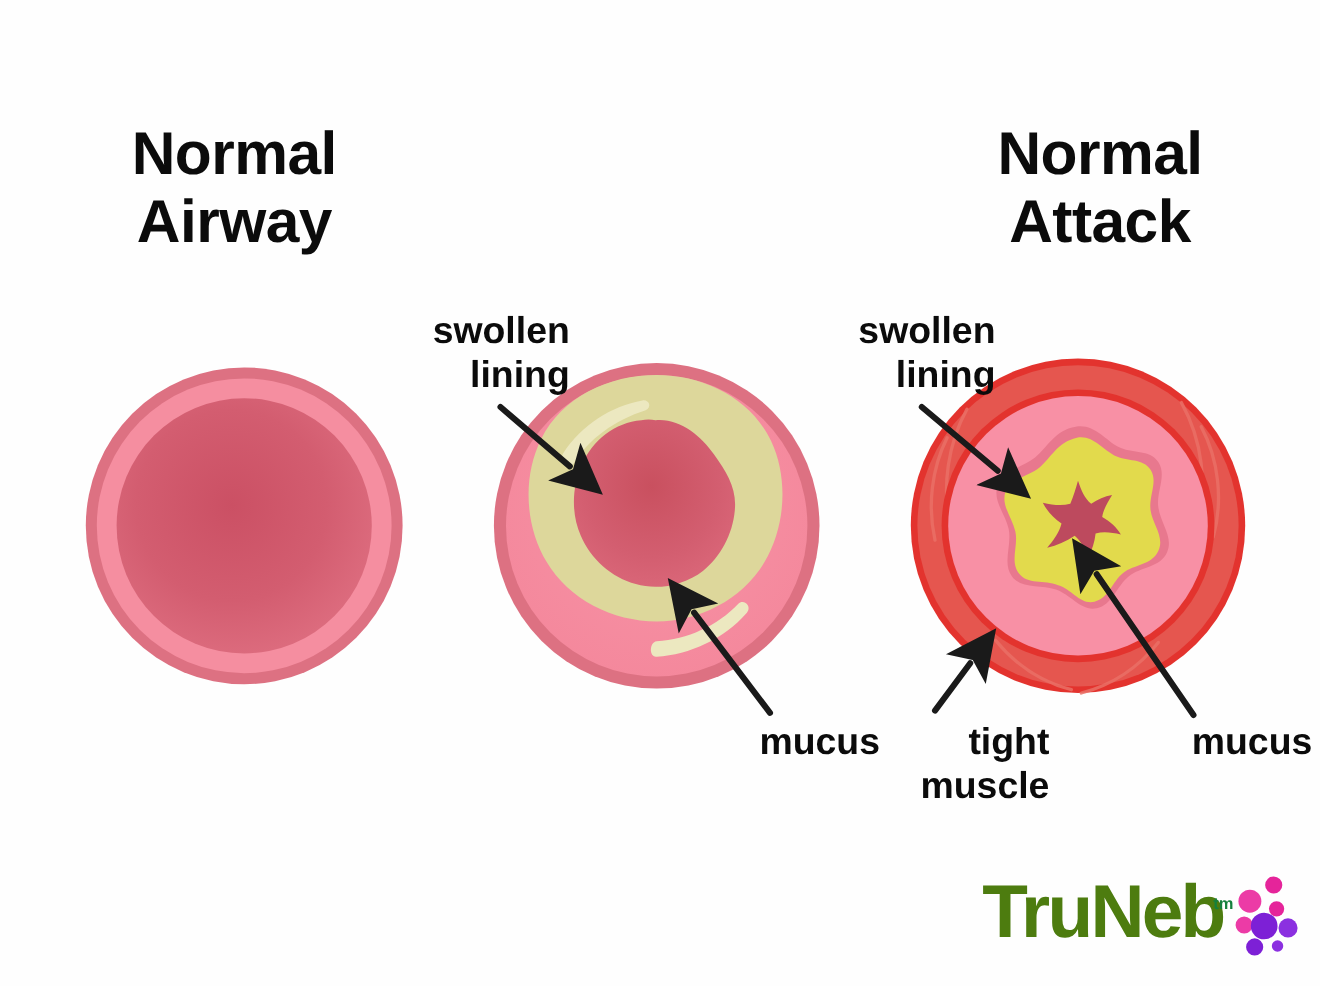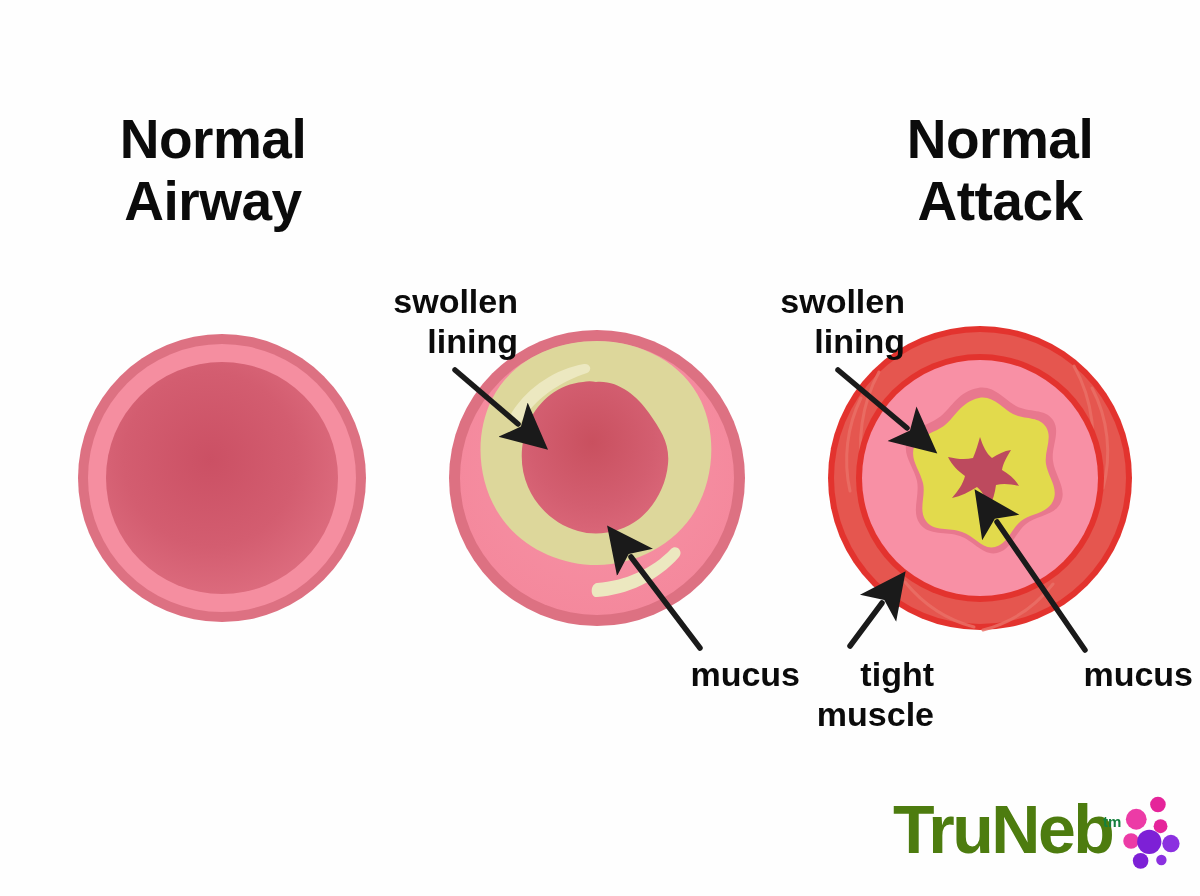--- a/index.html
+++ b/index.html
@@ -40,21 +40,21 @@
     text-align: right;
     font-weight: 700;
     font-size: 34px;
     line-height: 1.18;
     color: #0b0b0b;
     white-space: pre-line;
   }
   #label-swollen-1 { left: 318px; top: 281px; width: 200px; }
   #label-mucus-1   { left: 600px; top: 654px; width: 200px; }
   #label-swollen-2 { left: 705px; top: 281px; width: 200px; }
-  #label-tight     { left: 744px; top: 654px; width: 190px; }
+  #label-tight     { left: 764px; top: 654px; width: 190px; }
   #label-mucus-2   { left: 1013px; top: 654px; width: 180px; }
 
   svg.art {
     position: absolute;
     left: 0;
     top: 0;
     width: 1200px;
     height: 896px;
   }
 

